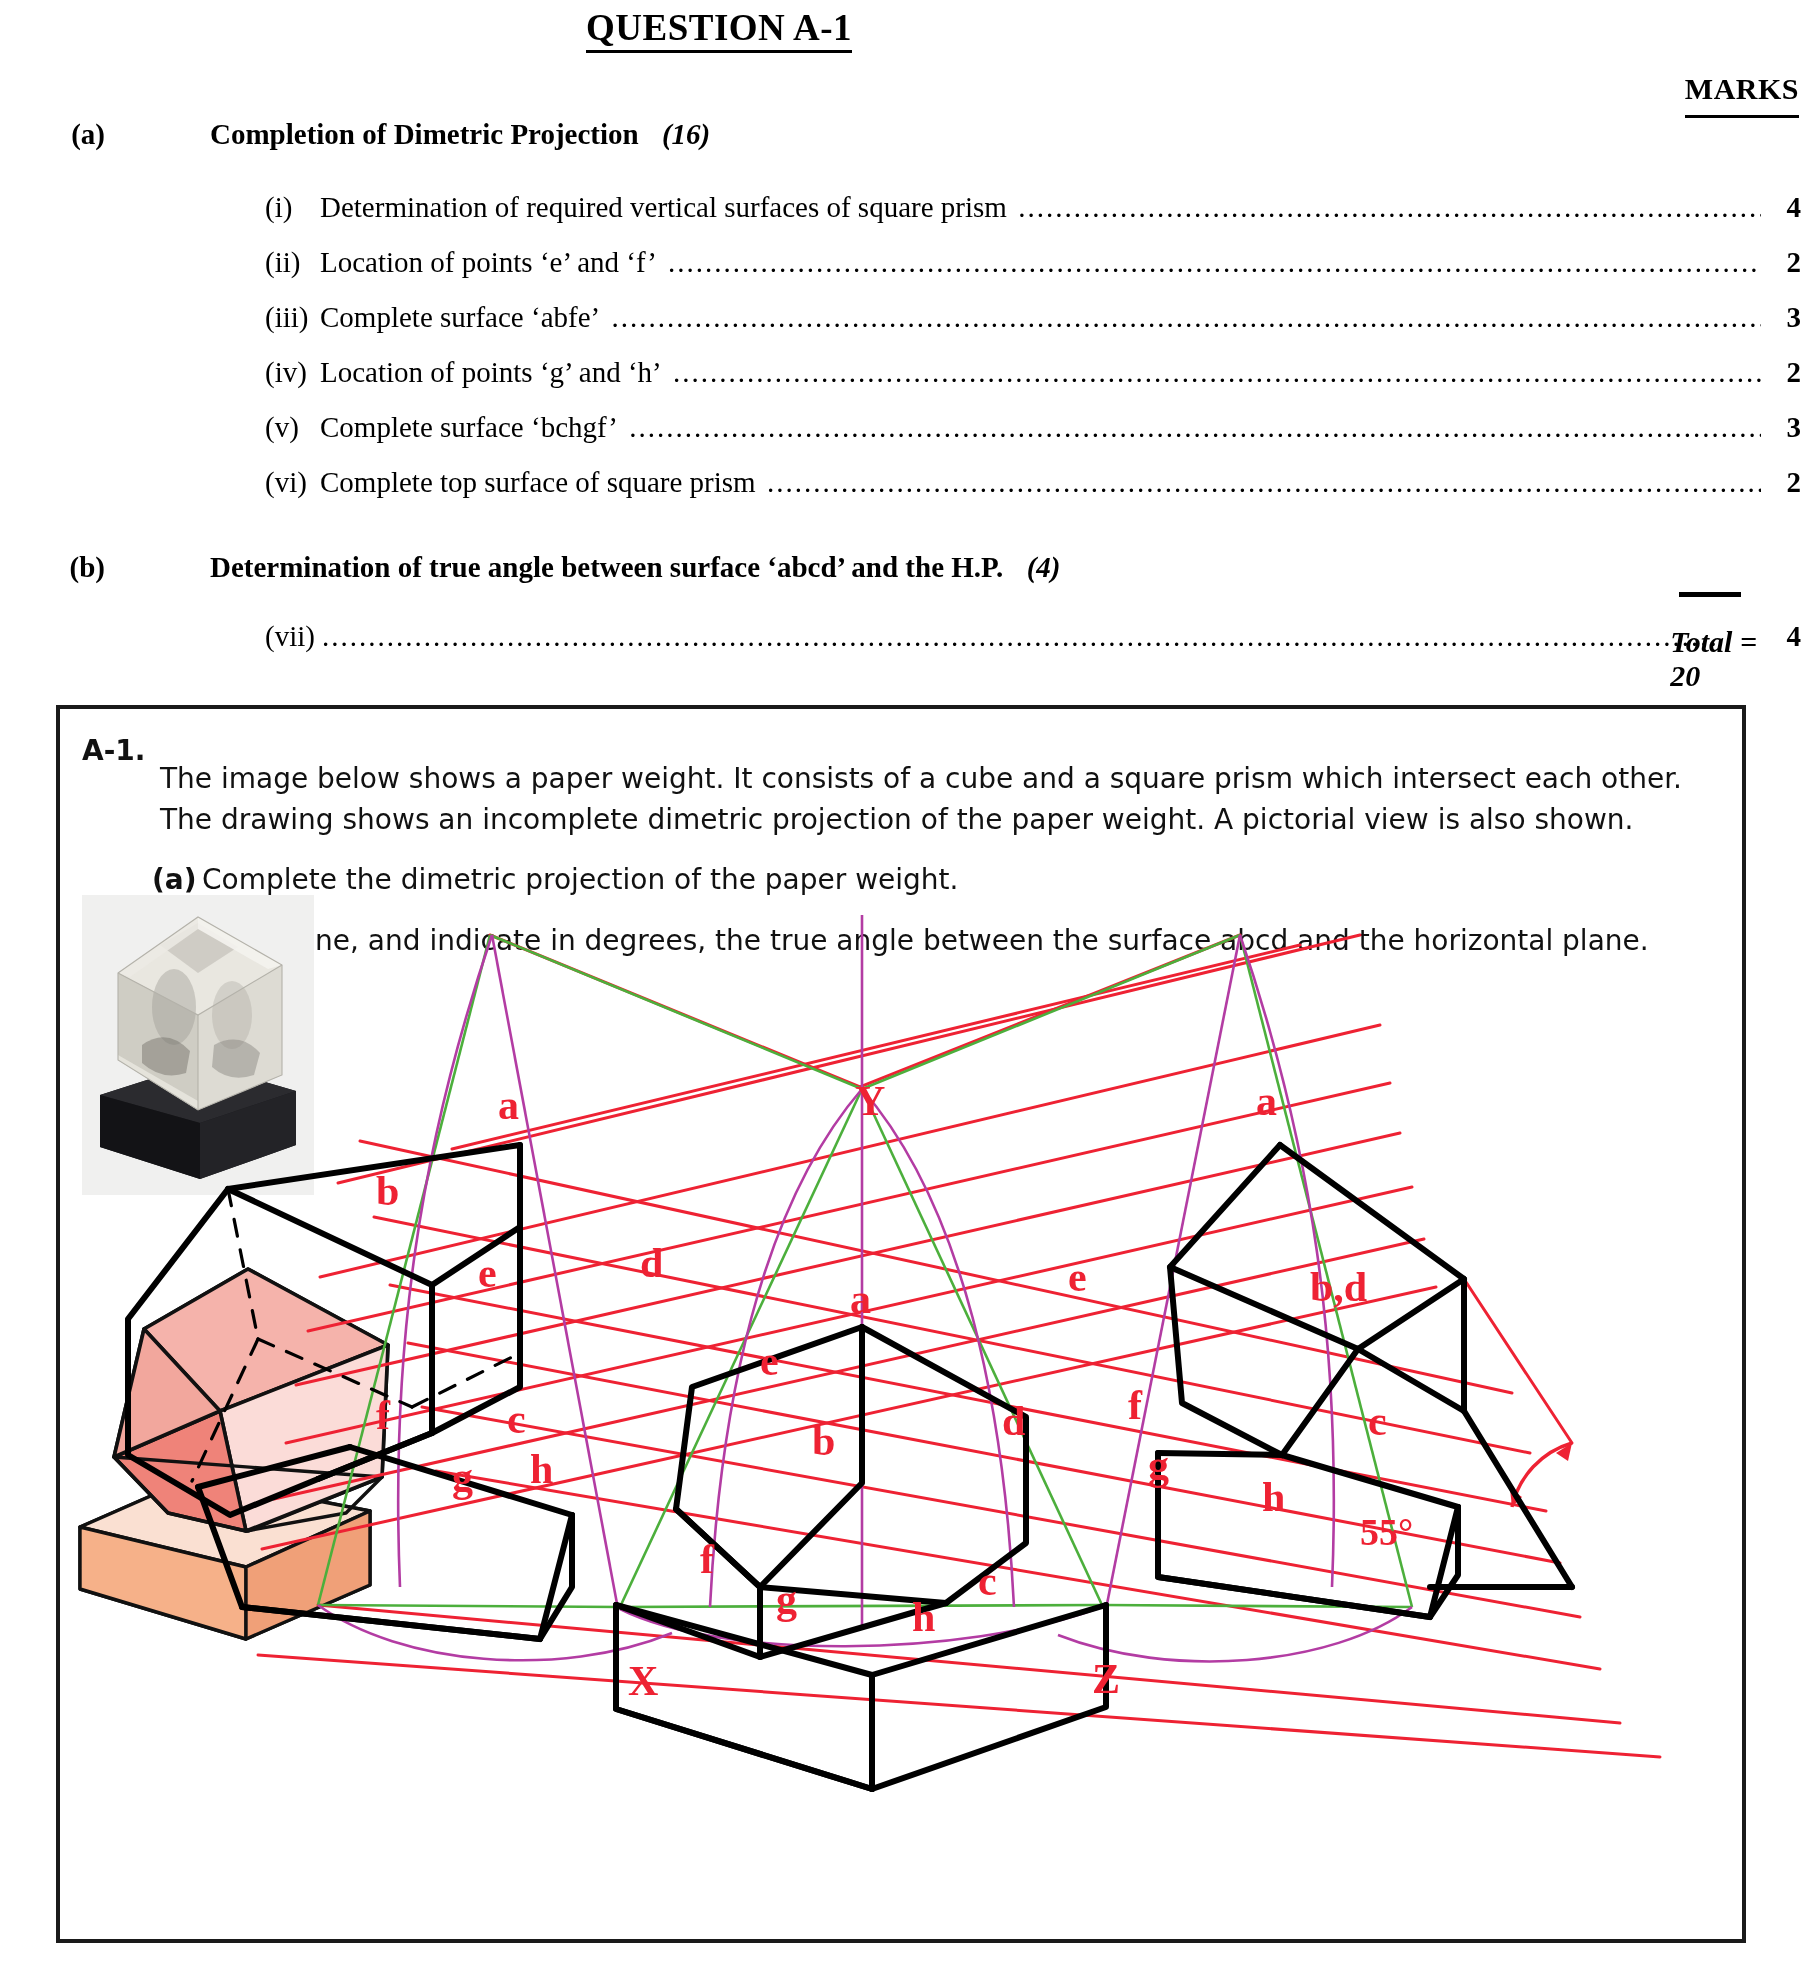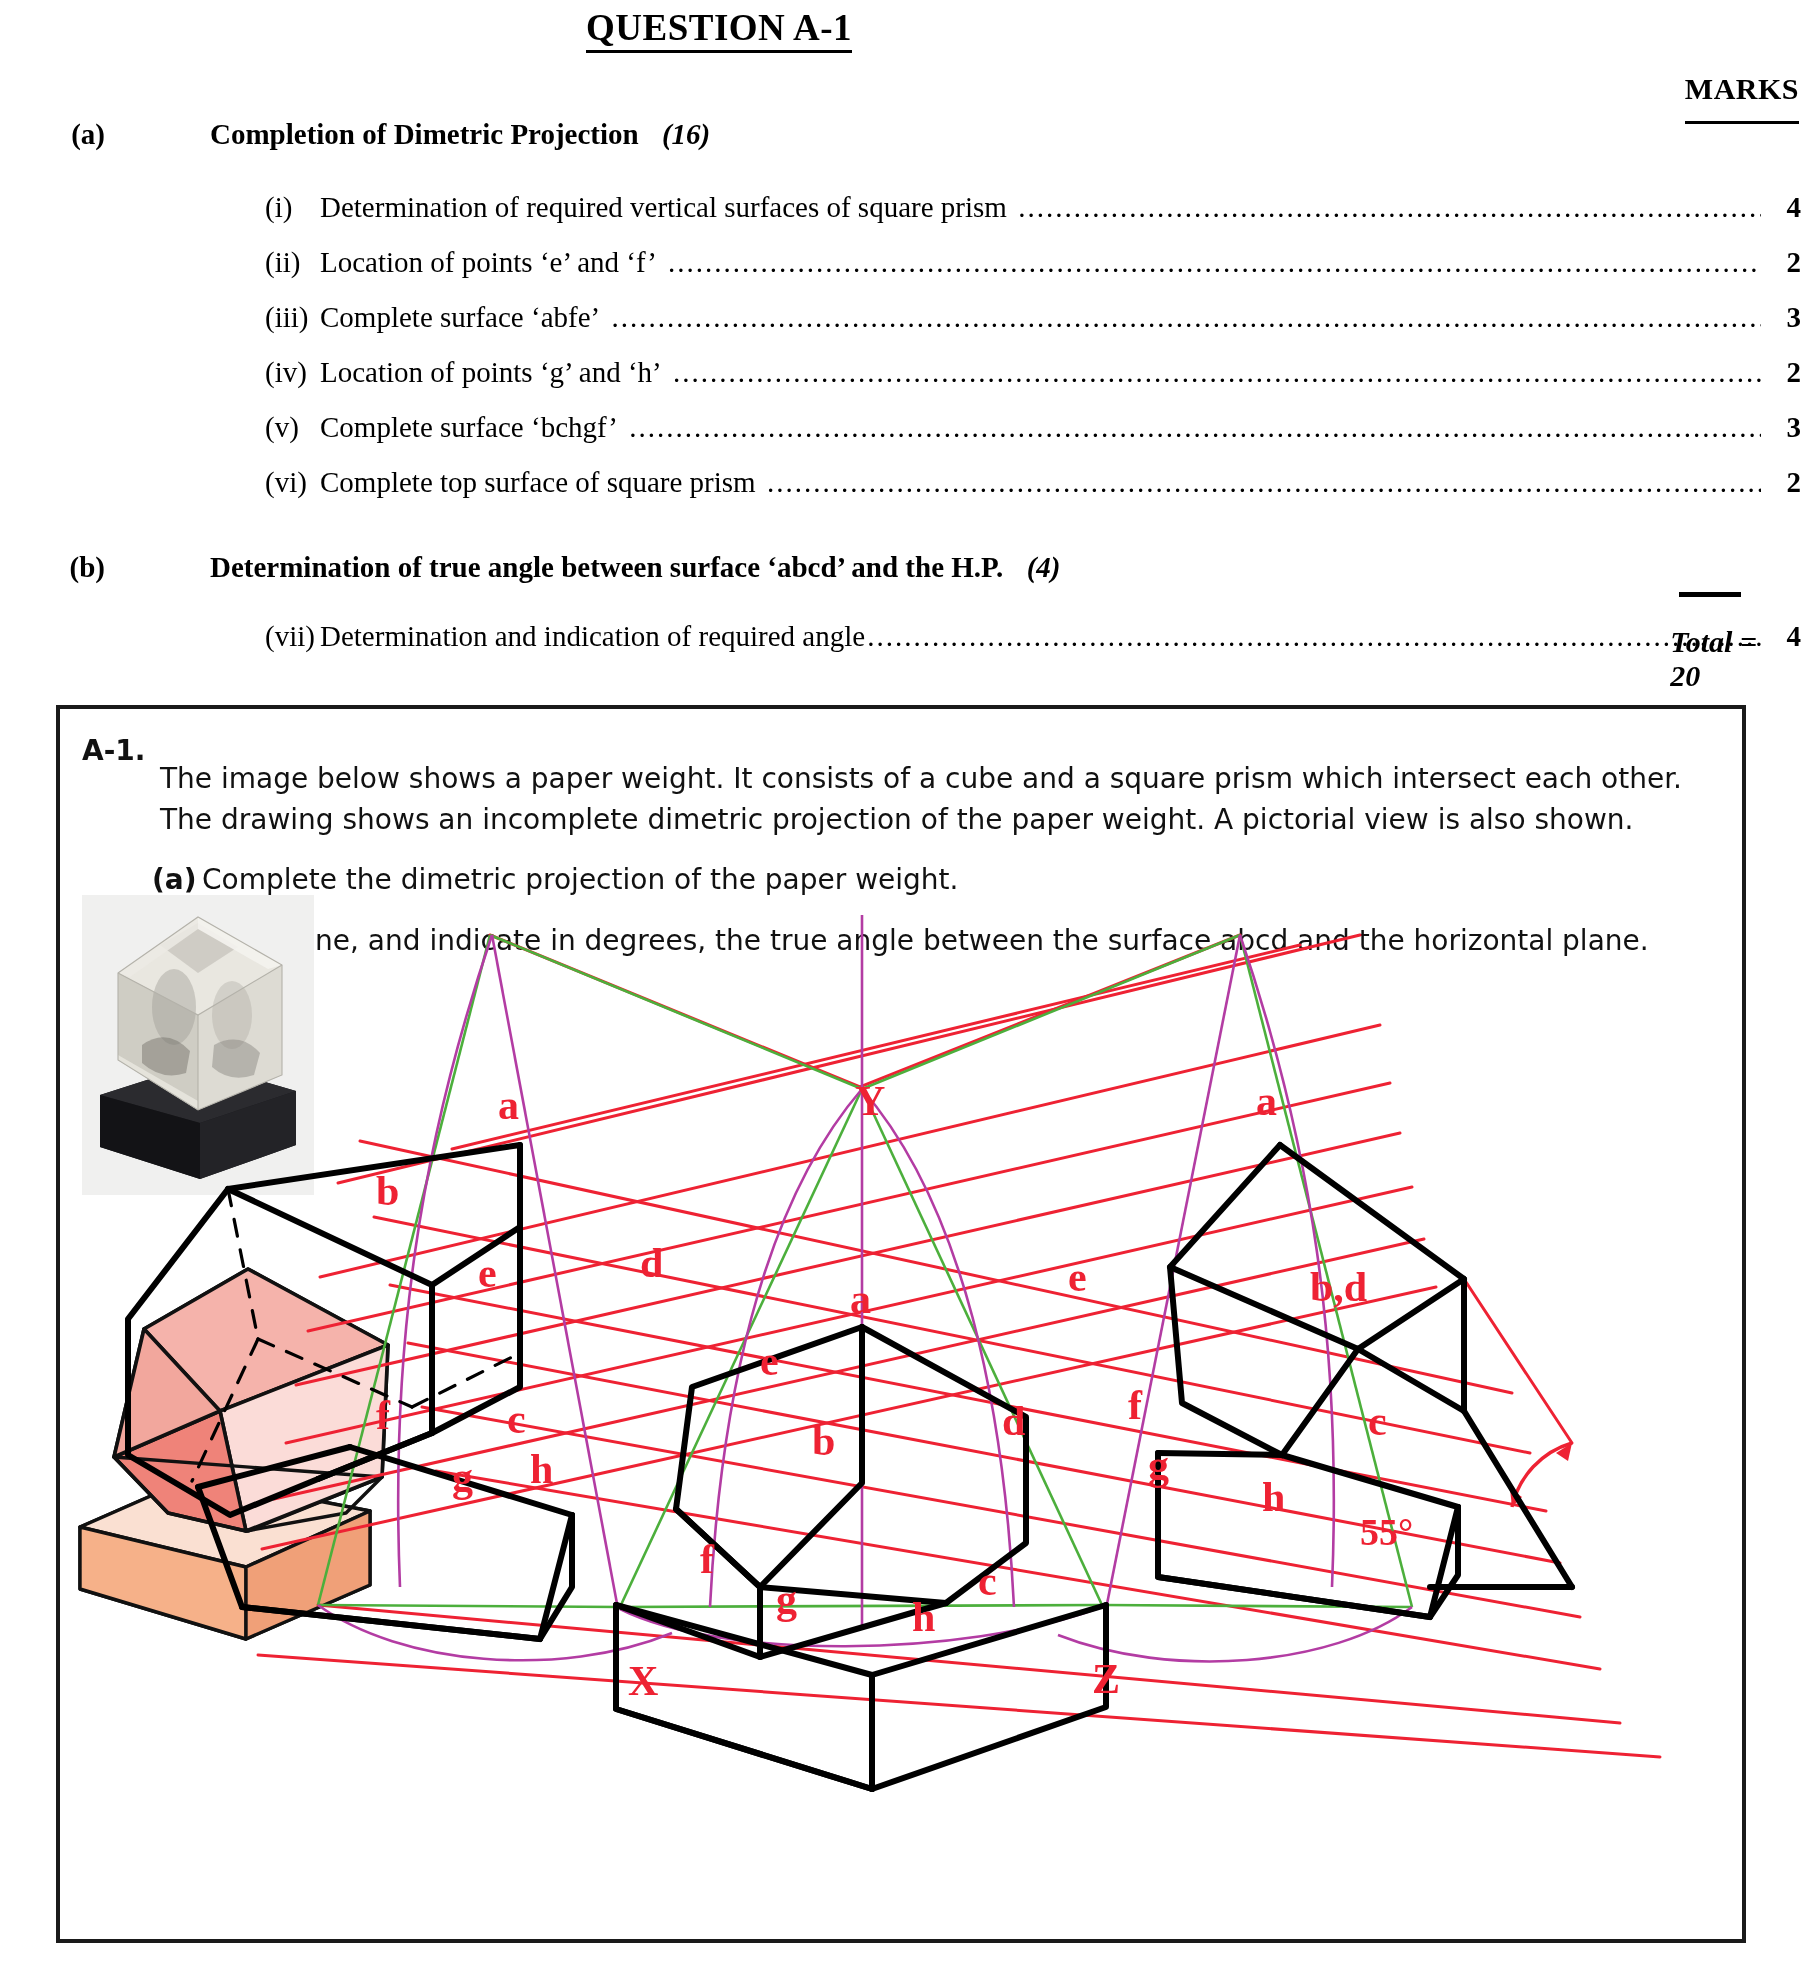--- a/index.html
+++ b/index.html
@@ -36,21 +36,21 @@
   .marks-header {
     position: absolute;
     top: 72px;
     right: 20px;
     font-size: 30px;
     font-weight: bold;
     letter-spacing: 0.5px;
   }
   .marks-header span {
     border-bottom: 3px solid #000;
-    padding-bottom: 16px;
+    padding-bottom: 10px;
   }
 
   
   .scheme {
     position: absolute;
     top: 118px;
     left: 0;
     width: 1819px;
   }
 
@@ -267,21 +267,20 @@
     <div class="sec-title">
       <span>Determination of true angle between surface ‘abcd’ and the H.P.</span>
       <span class="pts">(4)</span>
     </div>
   </div>
 
   <div style="height:14px"></div>
 
   <div class="item-row">
     <div class="item-num">(vii)</div>
-    <div class="item-text">Determination and indication of required angle</div>
     <div class="leader">.......................................................................................................................................................</div>
     <div class="item-mark">4</div>
   </div>
 </div>
 
 <div class="total-rule"></div>
 <div class="total-row">
   <div class="total-label">Total =</div>
   <div>20</div>
 </div>

